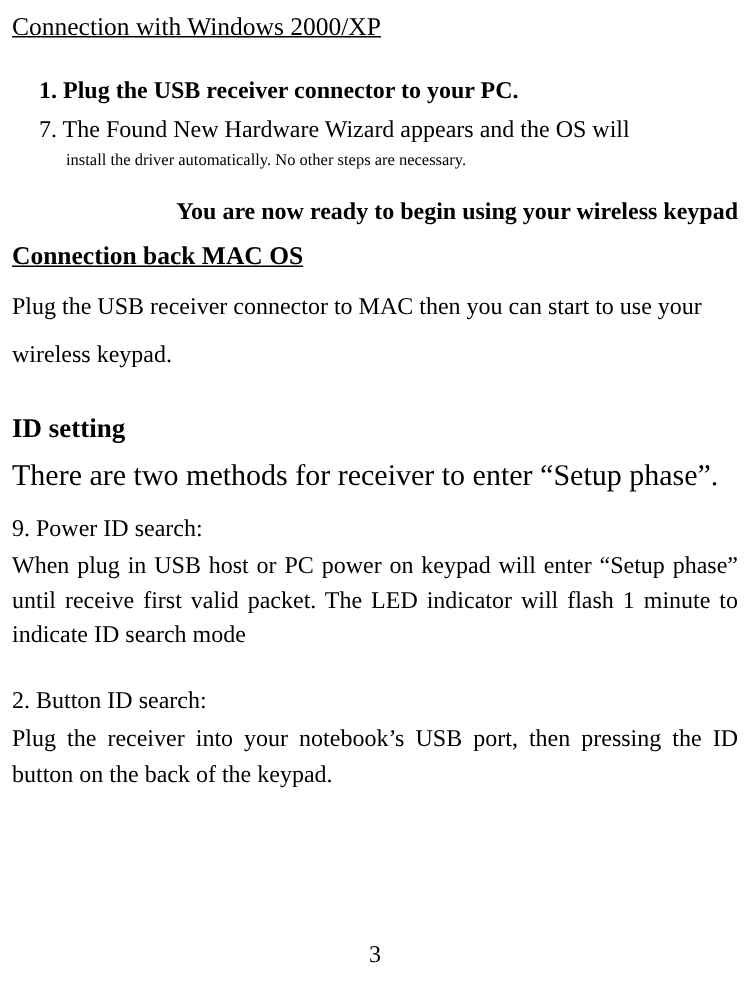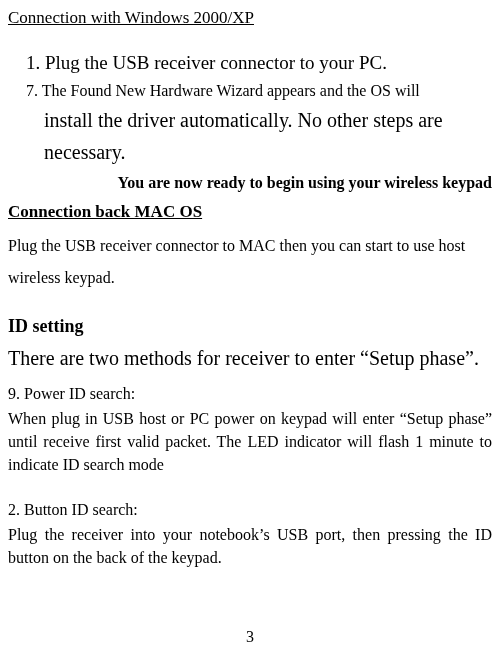--- a/index.html
+++ b/index.html
@@ -16,34 +16,35 @@
       padding: 8px 8px 0 8px;
       position: relative;
     }
     .heading-underline {
       font-weight: normal;
       text-decoration: underline;
       font-size: 17px;
       margin-bottom: 20px;
     }
     .list-item {
-      font-size: 19px;
+      font-size: 16px;
       line-height: 1.6;
       padding-left: 18px;
+      font-weight: bold;
     }
     .list-item-2 {
       font-size: 16px;
       line-height: 1.6;
       padding-left: 18px;
     }
     .list-item-2-cont {
-      font-size: 20px;
+      font-size: 11px;
       line-height: 1.6;
       padding-left: 36px;
-      margin-bottom: 6px;
+      margin-bottom: 16px;
     }
     .ready-line {
       font-weight: bold;
       font-size: 16px;
       text-align: right;
       padding-left: 36px;
       margin-bottom: 10px;
     }
     .mac-heading {
       font-weight: bold;
@@ -97,21 +98,21 @@
 
 <div class="list-item">1. Plug the USB receiver connector to your PC.</div>
 
 <div class="list-item-2">7. The Found New Hardware Wizard appears and the OS will</div>
 <div class="list-item-2-cont">install the driver automatically. No other steps are necessary.</div>
 
 <div class="ready-line">You are now ready to begin using your wireless keypad</div>
 
 <div class="mac-heading">Connection back MAC OS</div>
 
-<div class="paragraph">Plug the USB receiver connector to MAC then you can start to use host wireless keypad.</div>
+<div class="paragraph">Plug the USB receiver connector to MAC then you can start to use your wireless keypad.</div>
 
 <div class="id-heading">ID setting</div>
 
 <div class="id-intro">There are two methods for receiver to enter “Setup phase”.</div>
 
 <div class="sub-heading">9. Power ID search:</div>
 <div class="justified">When plug in USB host or PC power on keypad will enter “Setup phase” until receive first valid packet. The LED indicator will flash 1 minute to indicate ID search mode</div>
 
 <div class="sub-heading">2. Button ID search:</div>
 <div class="justified2">Plug the receiver into your notebook’s USB port, then pressing the ID button on the back of the keypad.</div>

